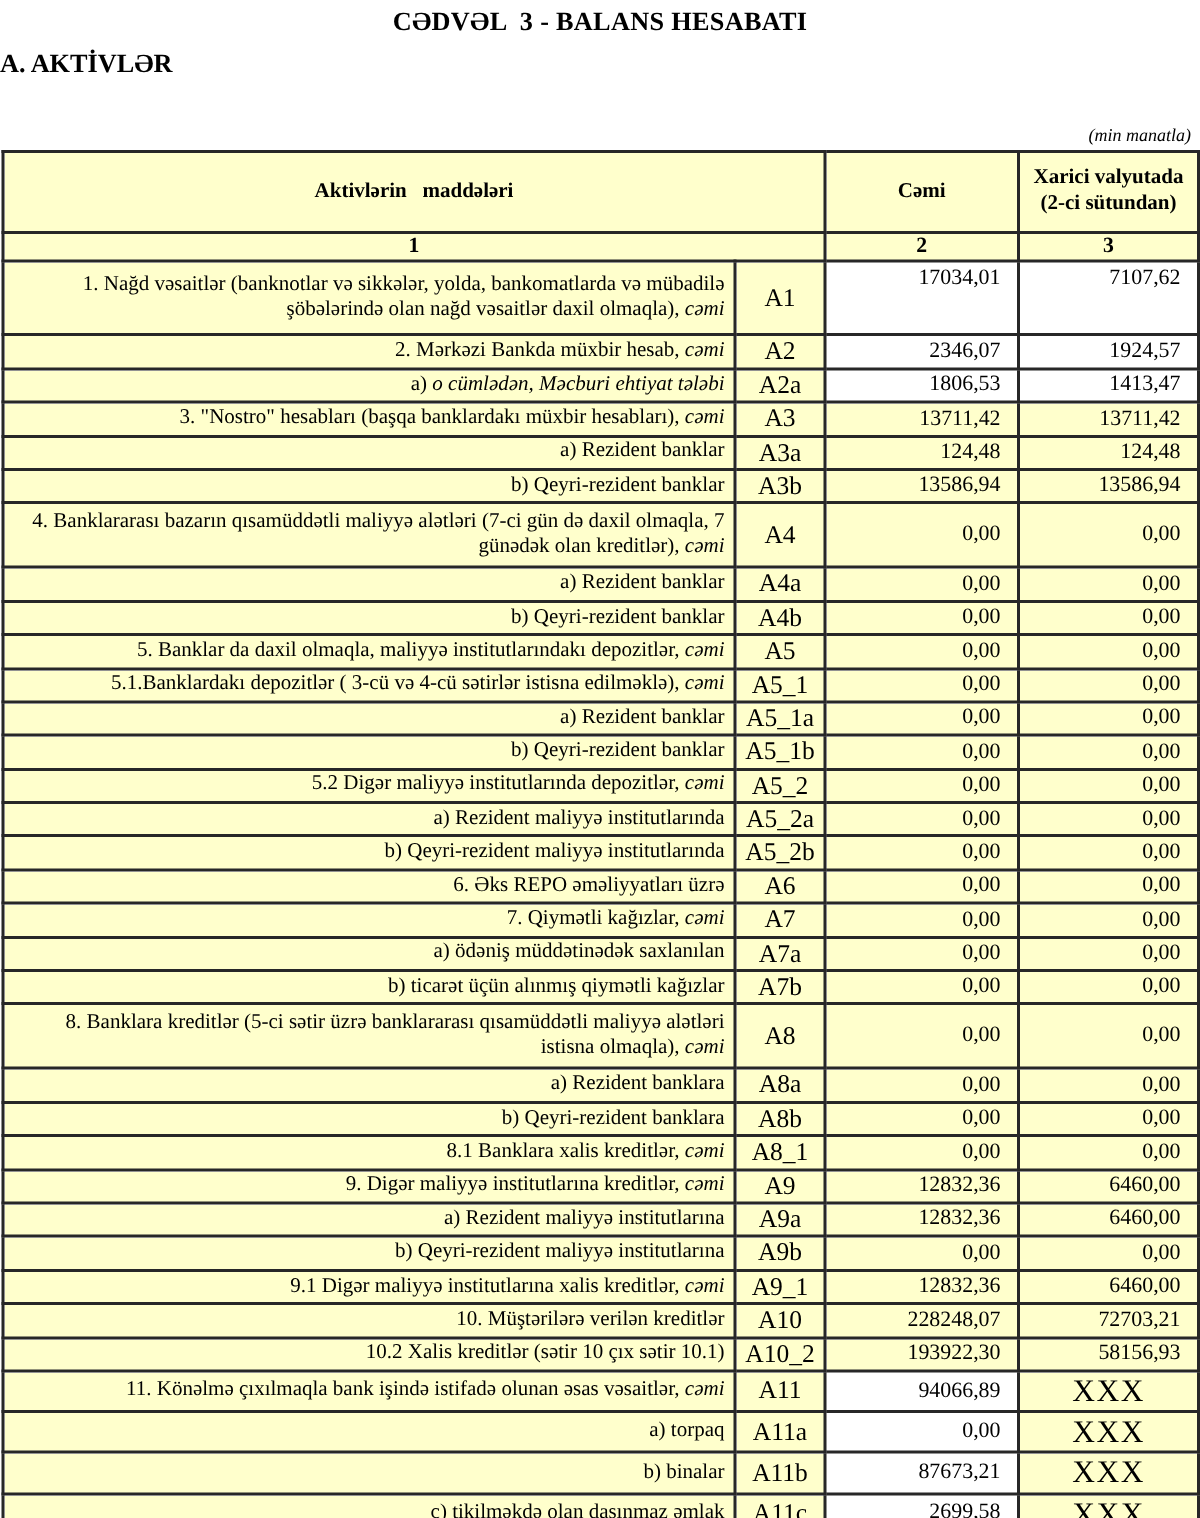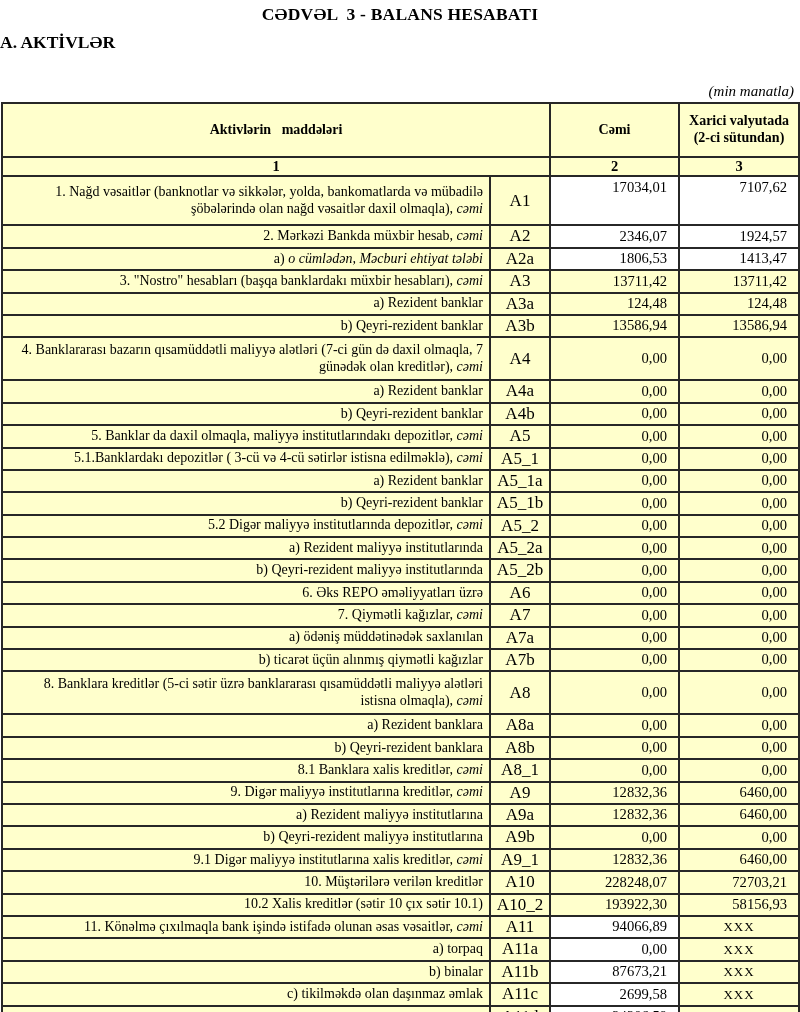--- a/index.html
+++ b/index.html
@@ -11,41 +11,41 @@
     color: #000;
   }
   .title {
     text-align: center; font-weight: bold; font-size: 17.5px;
     margin-top: 4px; white-space: pre-wrap; letter-spacing: .2px;
   }
   .subtitle {
     text-align: left; font-weight: bold; font-size: 17.5px; margin-top: 7px;
   }
   .unit-note {
-    text-align: right; font-style: italic; font-size: 15px;
+    text-align: right; font-style: italic; font-size: 12px;
     margin: 30px 6px 2px 0;
   }
   table.balance {
     border-collapse: collapse; table-layout: fixed;
     width: 797px; margin-left: 1px;
   }
   .balance th, .balance td {
     border: 2px solid var(--border, #272727);
     background: var(--cell-bg, #FFFFCC);
     font-size: 14px; line-height: 1.2; vertical-align: middle; overflow: hidden;
   }
   .balance th { font-weight: bold; text-align: center; padding: 2px 3px; }
   .th-items { white-space: pre-wrap; font-size: 15px; height: 54px; }
   .th-total, .th-foreign { font-size: 15px; }
   tr.numrow th { height: 18px; padding: 0; font-size: 14.5px; }
   td.item { text-align: right; padding: 1px 6px 1px 9px; }
   td.item.sub { padding-left: 78px; }
   td.code { text-align: center; font-size: 17px; padding: 0 2px; margin-top: 28px; }
   td.num { text-align: right; padding: 0 11px 0 2px; font-size: 14.6px; }
-  td.num.xxx { text-align: center; padding: 0; font-size: 13px; letter-spacing: 1px; }
+  td.num.xxx { text-align: center; padding: 0; font-size: 21px; letter-spacing: 1px; }
   td.wbg { background: var(--white-bg, #ffffff); }
   tr.tall td { height: 43px; }
   tr.vtop td { height: 49px; }
   tr.vtop td.num { vertical-align: top; padding-top: 2px; }
   .it { font-style: italic; }
   .bd { font-weight: bold; }
 </style>
 </head>
 <body>
 

